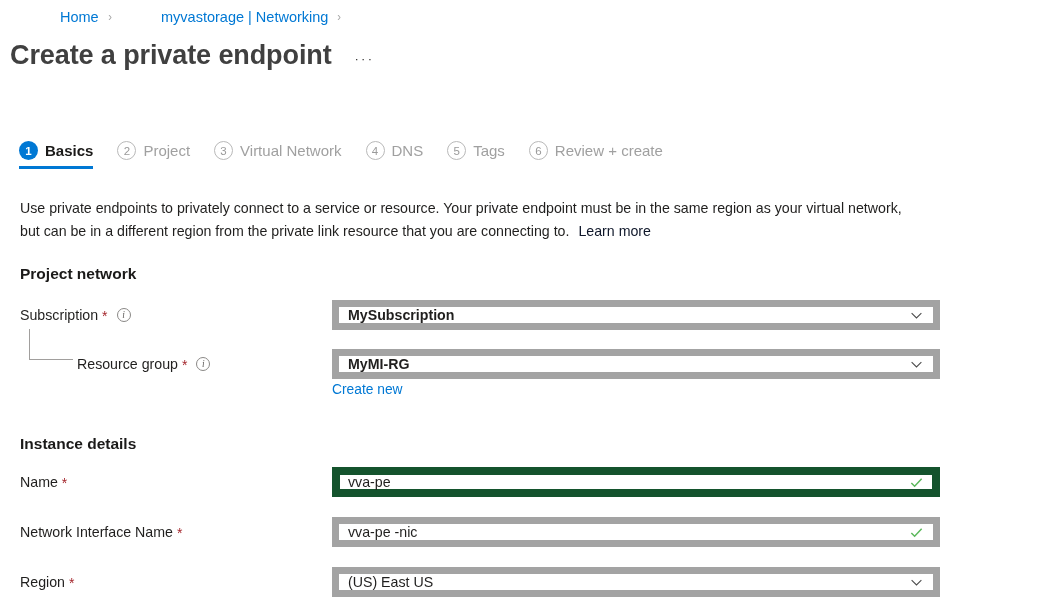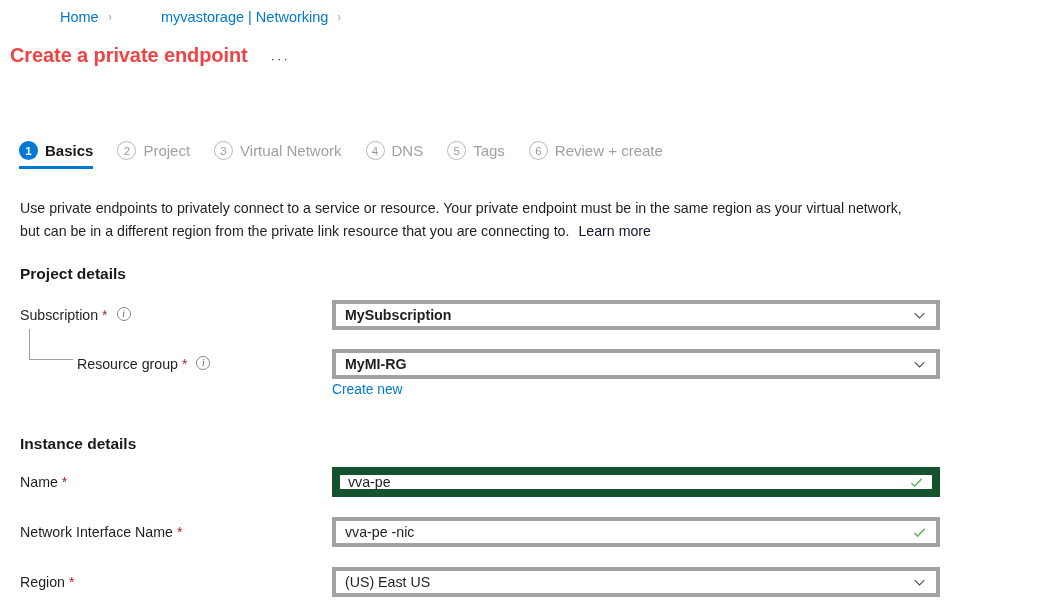--- a/index.html
+++ b/index.html
@@ -44,23 +44,23 @@
 
   
   .title-row {
     position: absolute;
     left: 10px;
     top: 38px;
     display: flex;
     align-items: center;
   }
   .page-title {
-    font-size: 20px;
+    font-size: 27px;
     font-weight: 700;
-    color: #ef4444;
+    color: #404040;
     letter-spacing: -0.1px;
     line-height: 34px;
   }
   .ellipsis-btn {
     margin-left: 23px;
     margin-top: 8px;
     color: #323130;
     letter-spacing: 2.2px;
     font-size: 13px;
     cursor: pointer;
@@ -149,26 +149,25 @@
   
   .row {
     position: absolute;
     left: 0;
     width: 1037px;
     height: 30px;
   }
   .row .label {
     position: absolute;
     display: flex;
-    align-items: flex-start;
+    align-items: center;
     height: 30px;
     font-size: 14.2px;
     color: #201f1e;
     white-space: nowrap;
-    margin-top: 7px;
   }
   .req {
     color: #a4262c;
     margin-left: 4px;
     font-size: 14px;
     line-height: 14px;
     position: relative;
     top: 1px;
   }
   .info-icon {
@@ -187,21 +186,21 @@
     cursor: pointer;
     flex: 0 0 auto;
   }
 
   
   .field {
     position: absolute;
     left: 332px;
     width: 608px;
     height: 30px;
-    border: 4px solid #a3a3a3;
+    border: 7px solid #a3a3a3;
     background: #ffffff;
     display: flex;
     align-items: center;
     padding: 0 8px 0 9px;
     font-size: 14.2px;
     color: #201f1e;
     cursor: pointer;
   }
   .field.focused {
     border: 8px solid #14532d;
@@ -282,21 +281,21 @@
   <div class="tab inactive">
     <span class="num">6</span>
     <span class="lbl">Review + create</span>
   </div>
 </div>
 
 <div class="description">
   <span>Use private endpoints to privately connect to a service or resource. Your private endpoint must be in the same region as your virtual network, but can be in a different region from the private link resource that you are connecting to.</span><span class="learn">Learn more</span>
 </div>
 
-<div class="section-title" id="sec-project">Project details</div>
+<div class="section-title" id="sec-project">Project network</div>
 
 <div class="row" style="top:300px;">
   <div class="label" style="left:20px;">
     <span>Subscription</span>
     <span class="req">*</span>
     <span class="info-icon">i</span>
   </div>
   <div class="field bold">
     <span class="val">MySubscription</span>
     <span class="chev">

